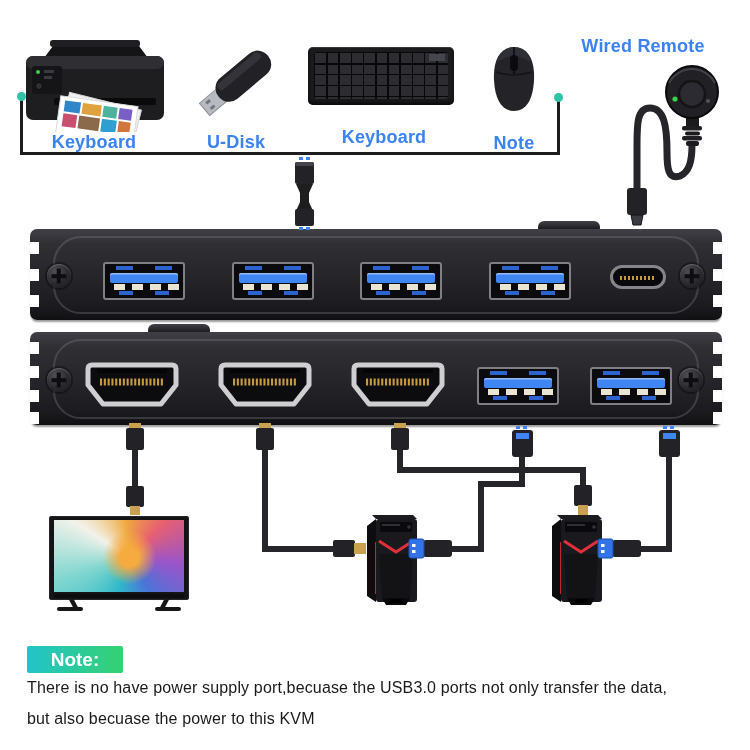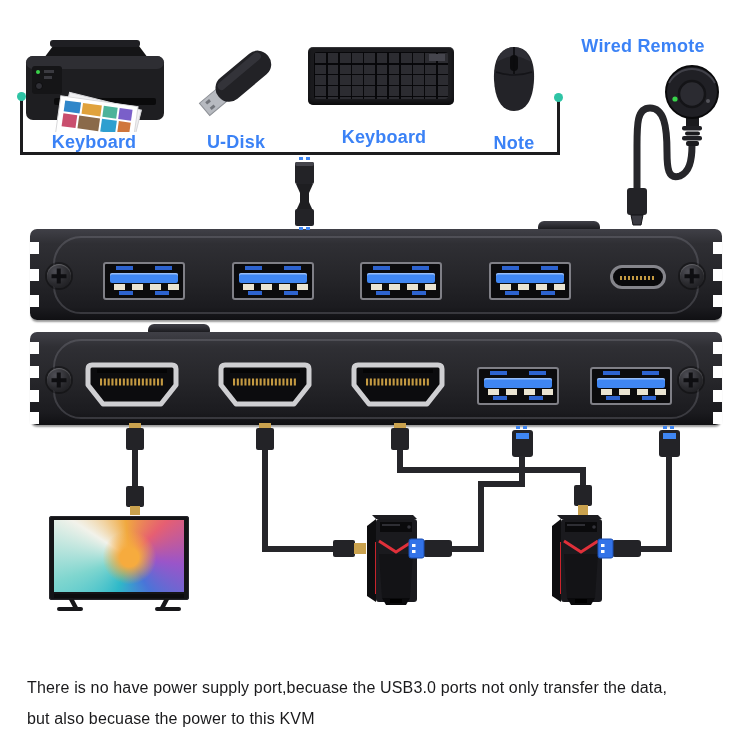--- a/index.html
+++ b/index.html
@@ -355,16 +355,17 @@
       <rect x="659" y="430" width="21" height="27" rx="3" fill="#232327"></rect>
       <rect x="663" y="433" width="13" height="6" fill="#3f86f2"></rect>
       <path d="M669,456 L669,549 L641,549" fill="none" stroke="#26262a" stroke-width="6"></path>
       <rect x="612" y="540" width="29" height="17" rx="3" fill="#232327"></rect>
       <rect x="598" y="539" width="15" height="19" rx="2" fill="#3373e8" stroke="#1c4fb2" stroke-width="1"></rect>
       <rect x="601" y="544" width="3.5" height="3" fill="#ffffff"></rect>
         <rect x="601" y="550" width="3.5" height="3" fill="#ffffff"></rect>
     </g>
   </svg>
 
+  <div class="note-badge">Note:</div>
   <div class="note-line" style="top:679px;">There is no have power supply port,becuase the USB3.0 ports not only transfer the data,</div>
   <div class="note-line" style="top:710px;">but also becuase the power to this KVM</div>
 
 </div>
 
 </body></html>

